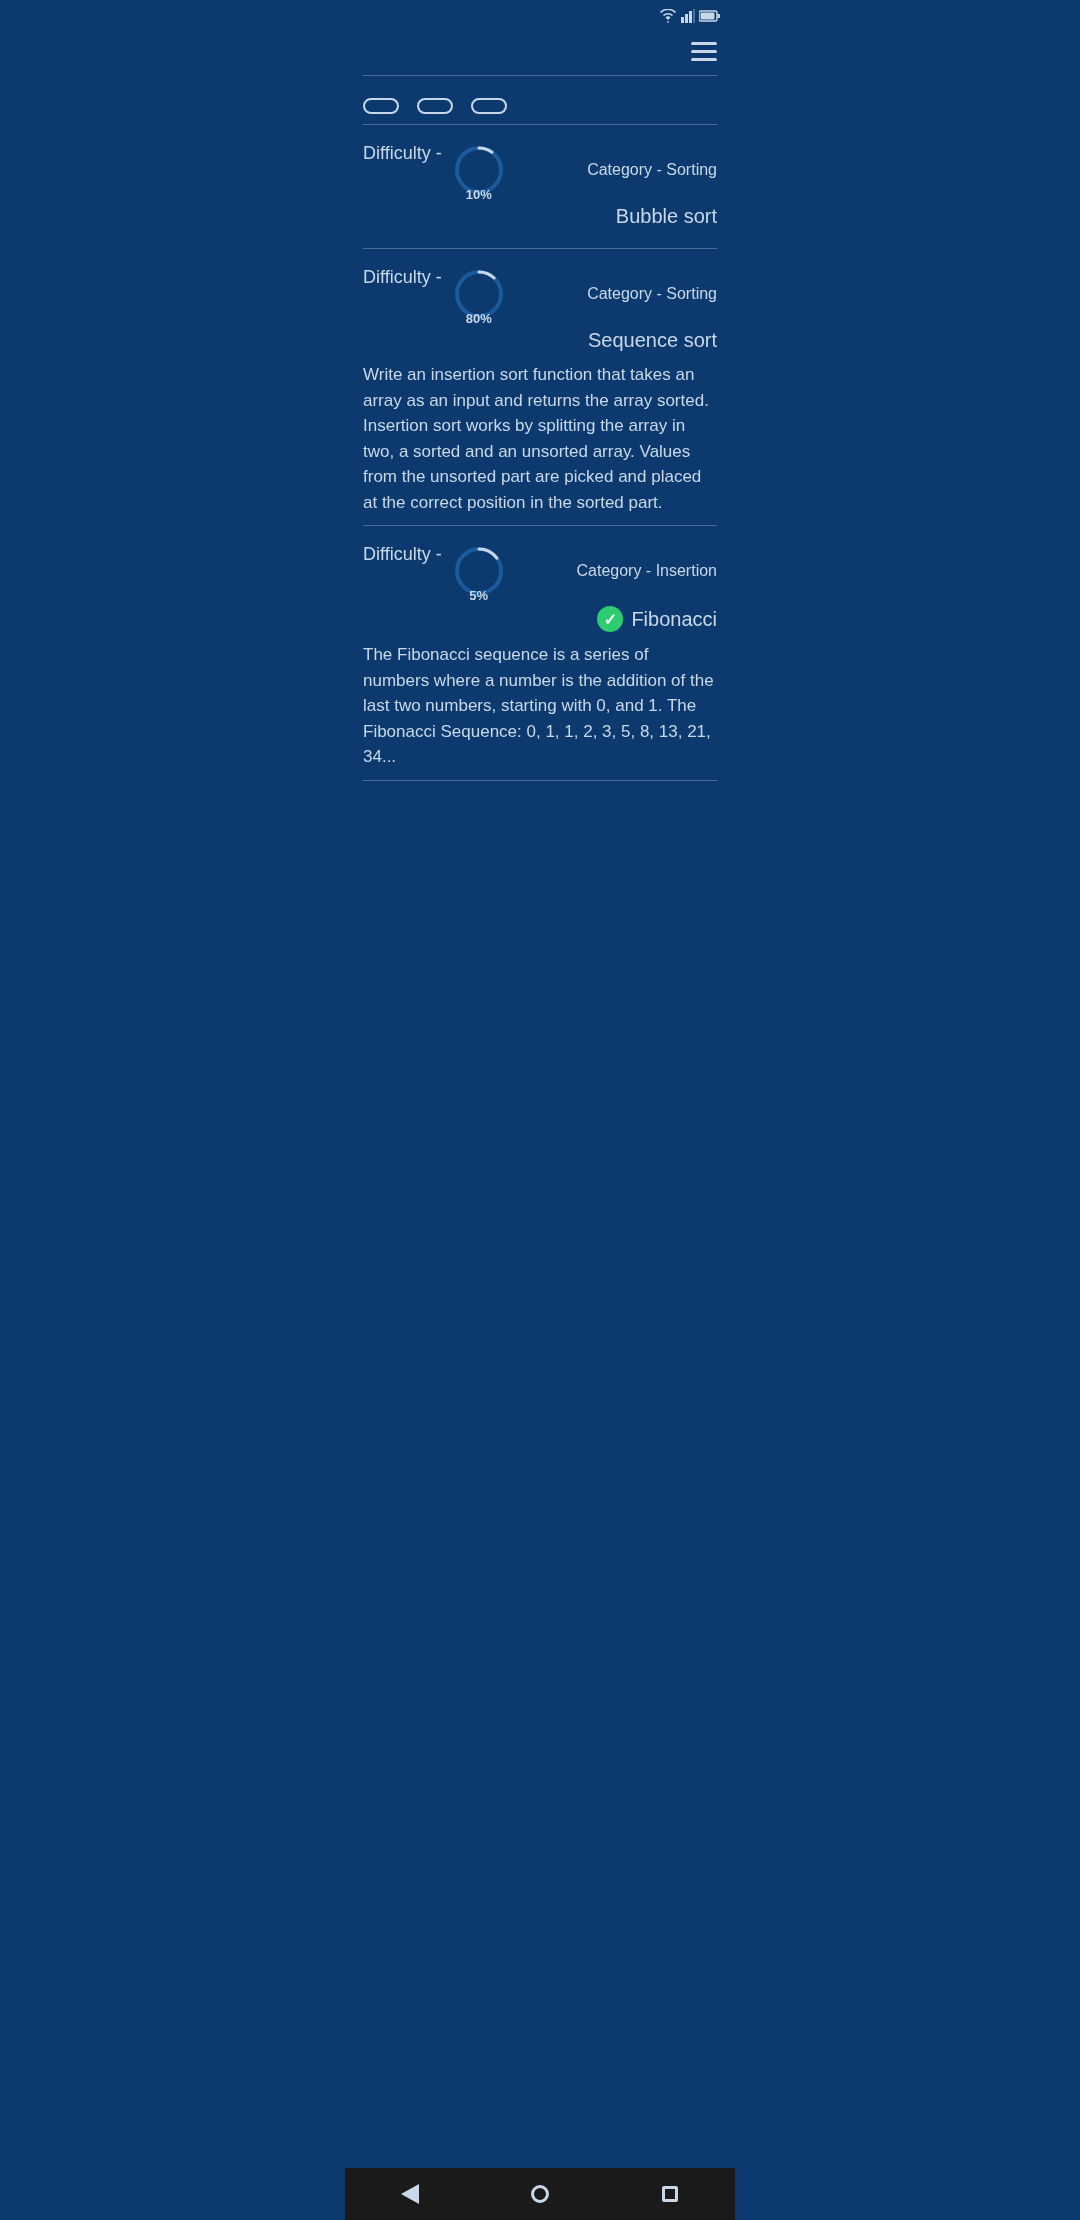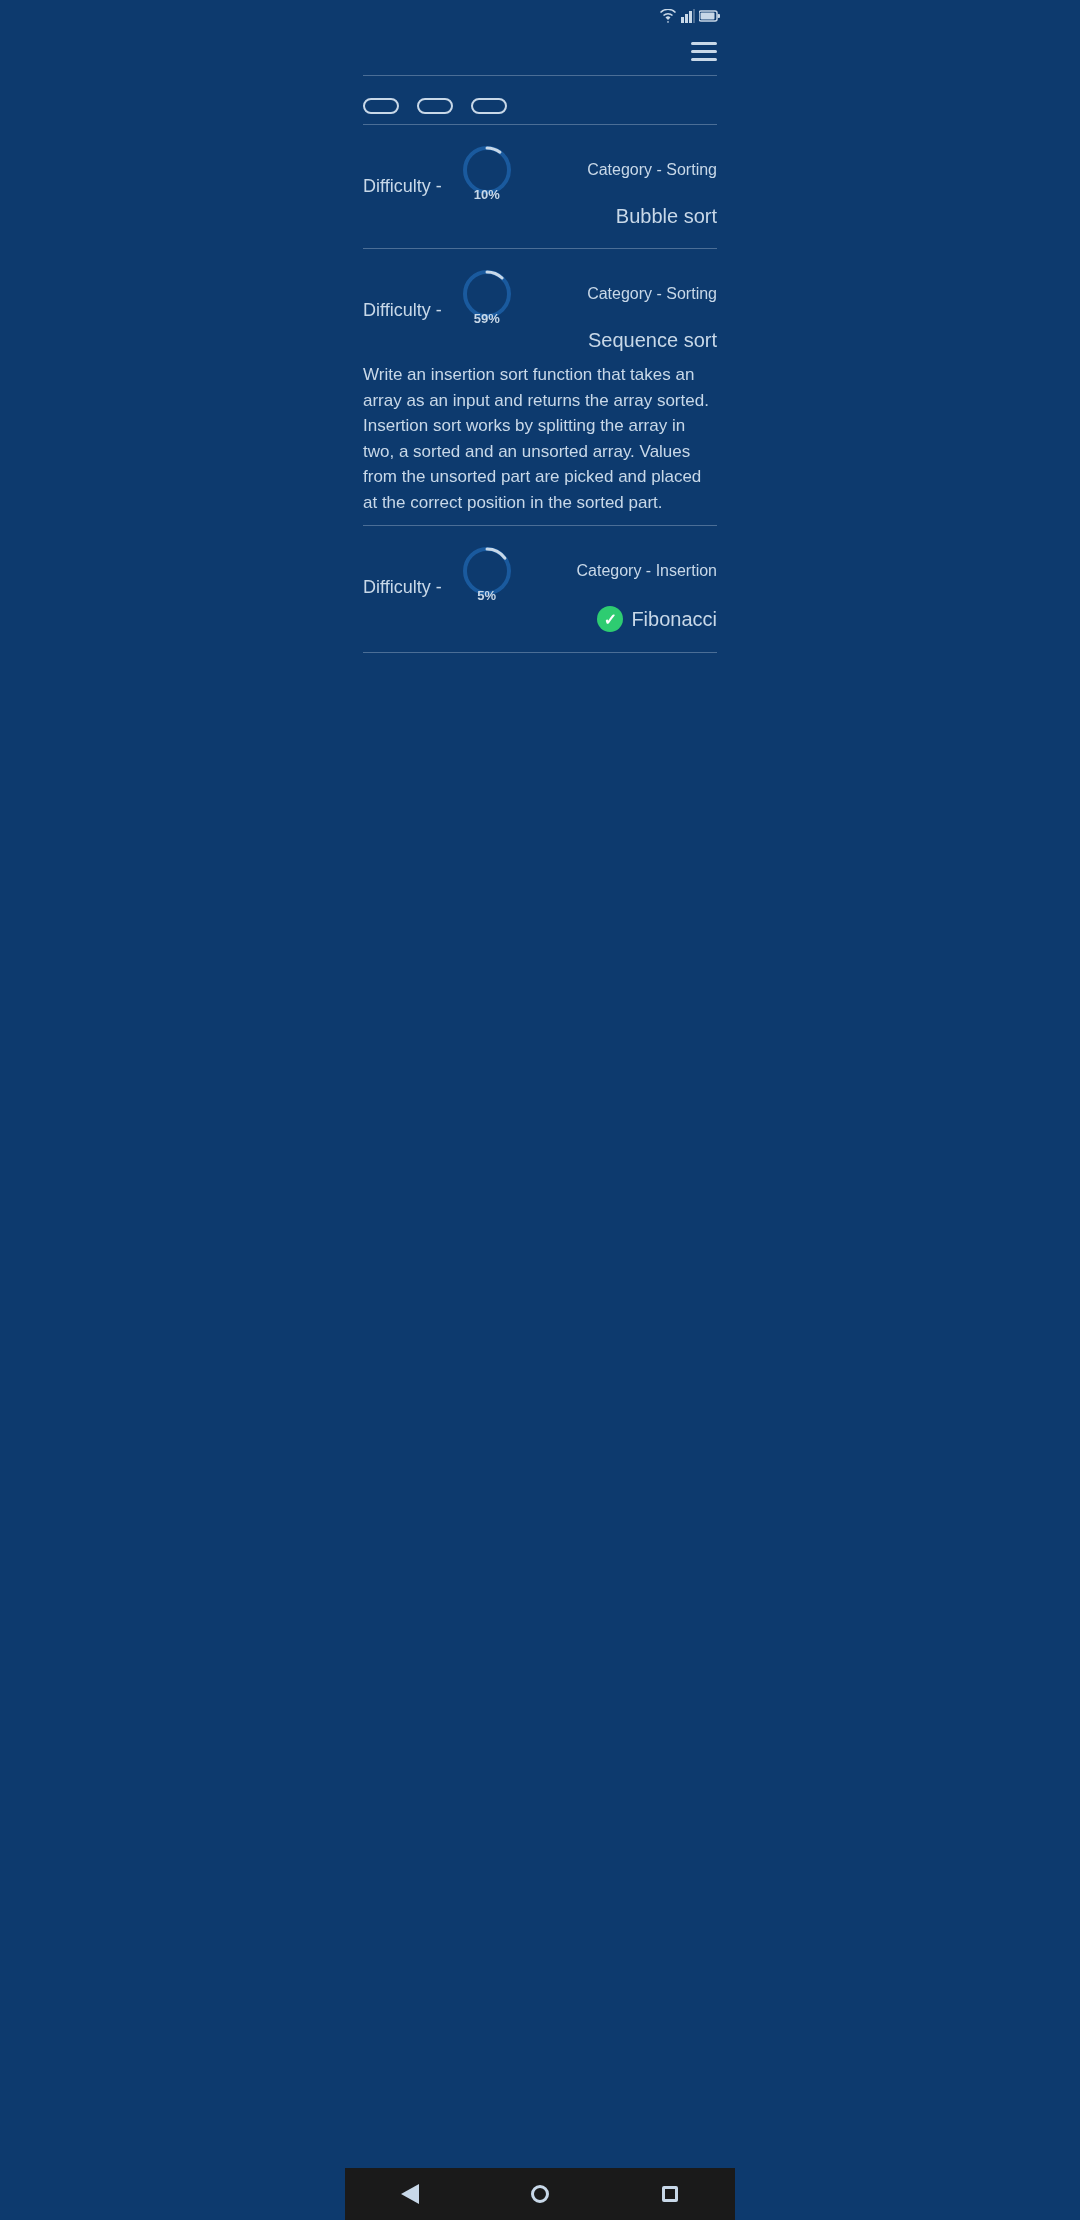--- a/index.html
+++ b/index.html
@@ -122,22 +122,22 @@
       border-bottom: 1px solid #c8d8e855;
     }
     .card-header {
       display: flex;
       align-items: center;
       justify-content: space-between;
       margin-bottom: 8px;
     }
     .card-left {
       display: flex;
-      align-items: flex-end;
-      gap: 18px;
+      align-items: flex-start;
+      gap: 10px;
     }
     .difficulty-label {
       font-size: 18px;
       color: #c8d8e8;
       font-weight: 300;
     }
     .progress-circle {
       position: relative;
       width: 54px;
       height: 54px;
@@ -328,21 +328,21 @@
   </div>
     <div class="card">
     <div class="card-header">
       <div class="card-left">
         <span class="difficulty-label">Difficulty -</span>
         <div class="progress-circle">
           <svg width="54" height="54" viewBox="0 0 54 54">
             <circle cx="27" cy="27" r="22" fill="#0d3a6e" stroke="#1a5a9e" stroke-width="4"></circle>
             <circle cx="27" cy="27" r="22" fill="none" stroke="#c8d8e8" stroke-width="3" stroke-dasharray="138.23" stroke-dashoffset="121.64" stroke-linecap="round"></circle>
           </svg>
-          <span class="percent-text">59%</span>
+          <span class="percent-text">80%</span>
         </div>
       </div>
       <div class="card-right">
         <span class="category-label">Category - Sorting</span>
       </div>
     </div>
     <div class="card-title-row">
 
       <span class="card-title">Sequence sort</span>
     </div>
@@ -361,20 +361,22 @@
         </div>
       </div>
       <div class="card-right">
         <span class="category-label">Category - Insertion</span>
       </div>
     </div>
     <div class="card-title-row">
       <div class="check-icon">✓</div>
       <span class="card-title">Fibonacci</span>
     </div>
+    <p class="card-desc">The Fibonacci sequence is a series of numbers where a number is the addition of the last two numbers, starting with 0, and 1.
+The Fibonacci Sequence: 0, 1, 1, 2, 3, 5, 8, 13, 21, 34...</p>
   </div>
   </div>
 
 <div class="nav-bar">
   <button class="nav-btn">
     <div class="nav-triangle"></div>
   </button>
   <button class="nav-btn">
     <div class="nav-circle"></div>
   </button>

